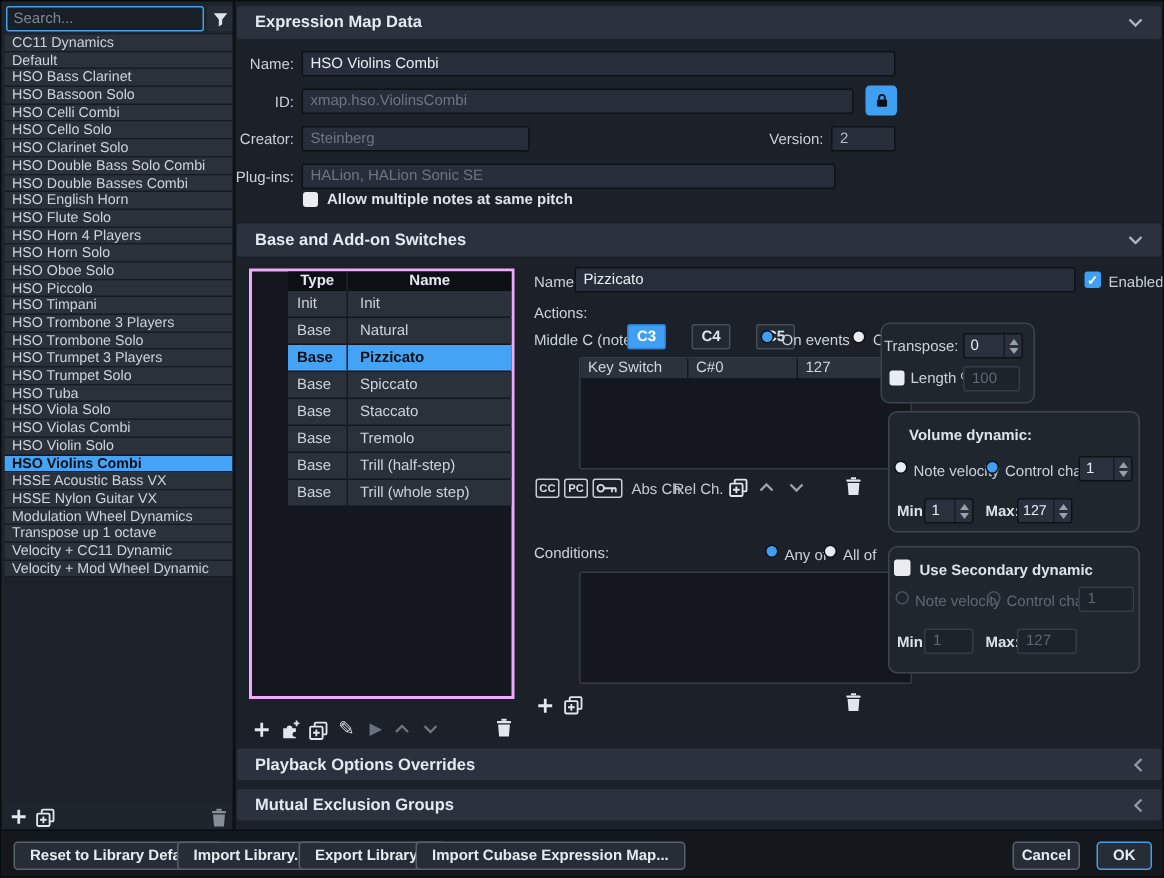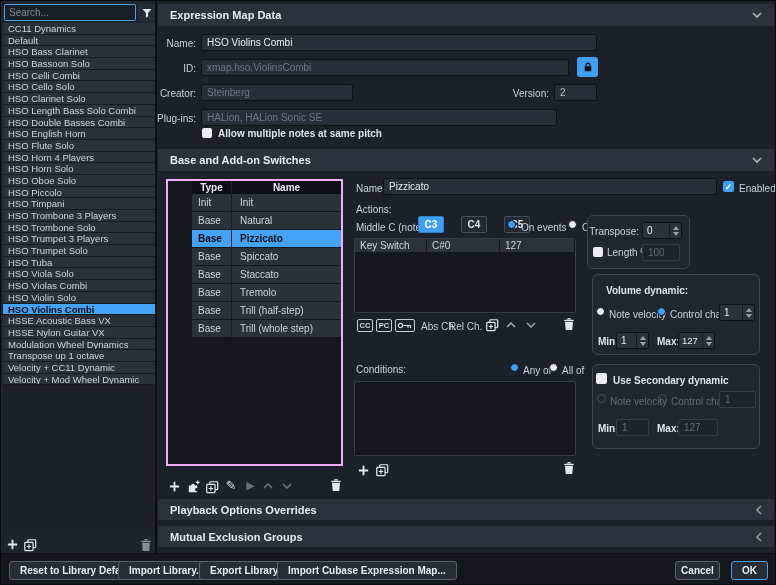--- a/index.html
+++ b/index.html
@@ -47,21 +47,21 @@
   .sw-c1 { width:40px; padding-left:6px; display:flex; align-items:center; border-right:1px solid #161b22; }
   .sw-c2 { flex:1; padding-left:8px; display:flex; align-items:center; }
 
   
   .oct-wrap { display:flex; gap:17px; }
   .oct-btn { width:26px; height:17px; display:flex; align-items:center; justify-content:center;
              background:#232932; border:1px solid #454d59; border-radius:2px; font-weight:bold; color:#dfe5ec; }
   .oct-btn.sel { background:#3f9ff2; border-color:#2d7fd0; color:#ffffff; }
 
   
-  .act-list { background:#14181e; border:1px solid #333b45; border-radius:2px; }
+  .act-list { background:#14181e; border:1px solid #333b45; border-radius:2px;margin-left:32px; }
   .act-row { display:flex; height:13px; background:#2b323c; color:#cfd6de; }
   .act-row > div { display:flex; align-items:center; padding-left:5px; border-right:1px solid #14181e; }
 
   
   .radio { width:9px; height:9px; border-radius:50%; }
   .radio.on { background:#3f9ff2; border:1px solid #0d1116; }
   .radio.off { background:#e9edf2; border:1px solid #0d1116; }
   .radio.dis { background:transparent; border:1px solid #4a525d; }
   .check { border-radius:2px; display:flex; align-items:center; justify-content:center; }
   .check.off { background:#e9edf2; }
@@ -109,21 +109,21 @@
       </span>
     </div>
     <div class="lib-list">
         <div class="lib-item">CC11 Dynamics</div>
         <div class="lib-item">Default</div>
         <div class="lib-item">HSO Bass Clarinet</div>
         <div class="lib-item">HSO Bassoon Solo</div>
         <div class="lib-item">HSO Celli Combi</div>
         <div class="lib-item">HSO Cello Solo</div>
         <div class="lib-item">HSO Clarinet Solo</div>
-        <div class="lib-item">HSO Length Bass Solo Combi</div>
+        <div class="lib-item">HSO Double Bass Solo Combi</div>
         <div class="lib-item">HSO Double Basses Combi</div>
         <div class="lib-item">HSO English Horn</div>
         <div class="lib-item">HSO Flute Solo</div>
         <div class="lib-item">HSO Horn 4 Players</div>
         <div class="lib-item">HSO Horn Solo</div>
         <div class="lib-item">HSO Oboe Solo</div>
         <div class="lib-item">HSO Piccolo</div>
         <div class="lib-item">HSO Timpani</div>
         <div class="lib-item">HSO Trombone 3 Players</div>
         <div class="lib-item">HSO Trombone Solo</div>

